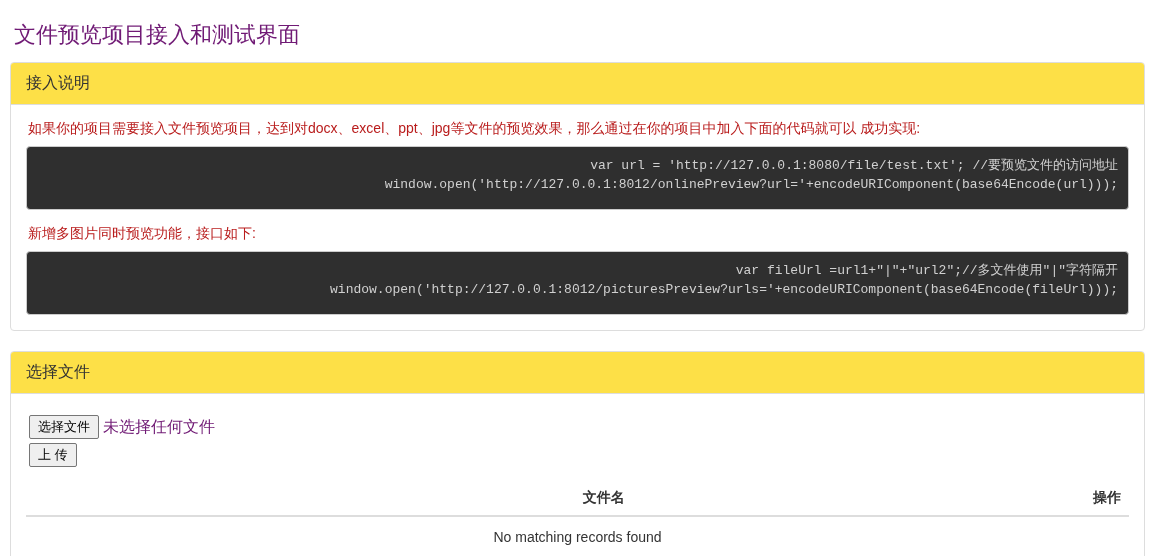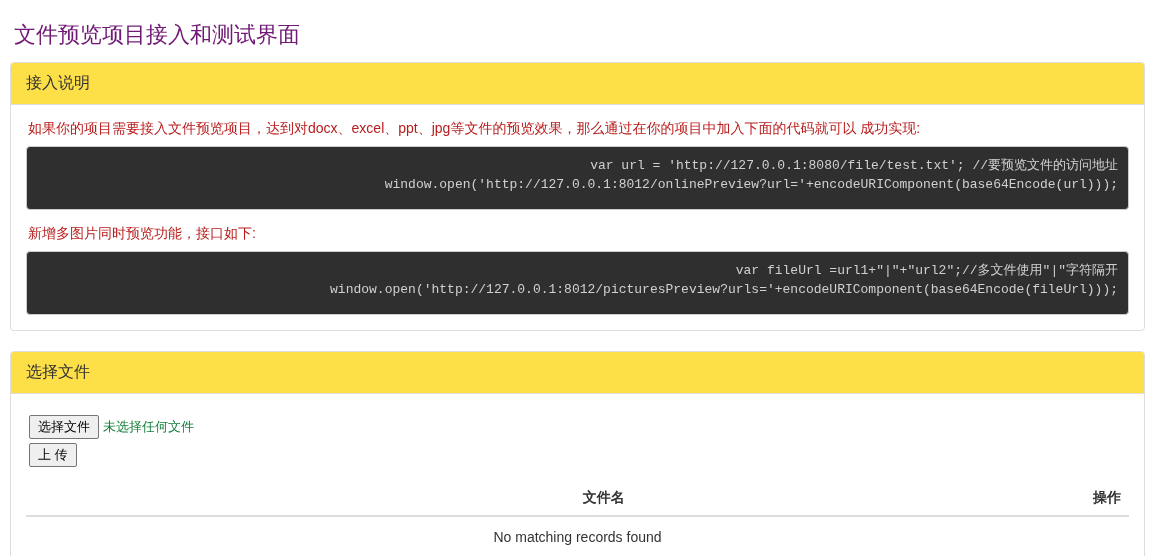--- a/index.html
+++ b/index.html
@@ -72,22 +72,22 @@
       cursor: pointer;
       font-family: inherit;
     }
     .file-line {
       display: flex;
       align-items: center;
       gap: 4px;
       margin-bottom: 4px;
     }
     .file-status {
-      font-size: 13px;
-      color: #15803d;
+      font-size: 16px;
+      color: #701a75;
     }
     table.file-table {
       width: 100%;
       border-collapse: collapse;
       font-size: 14px;
     }
     table.file-table th {
       text-align: right;
       border-bottom: 2px solid #ddd;
       padding: 8px;

